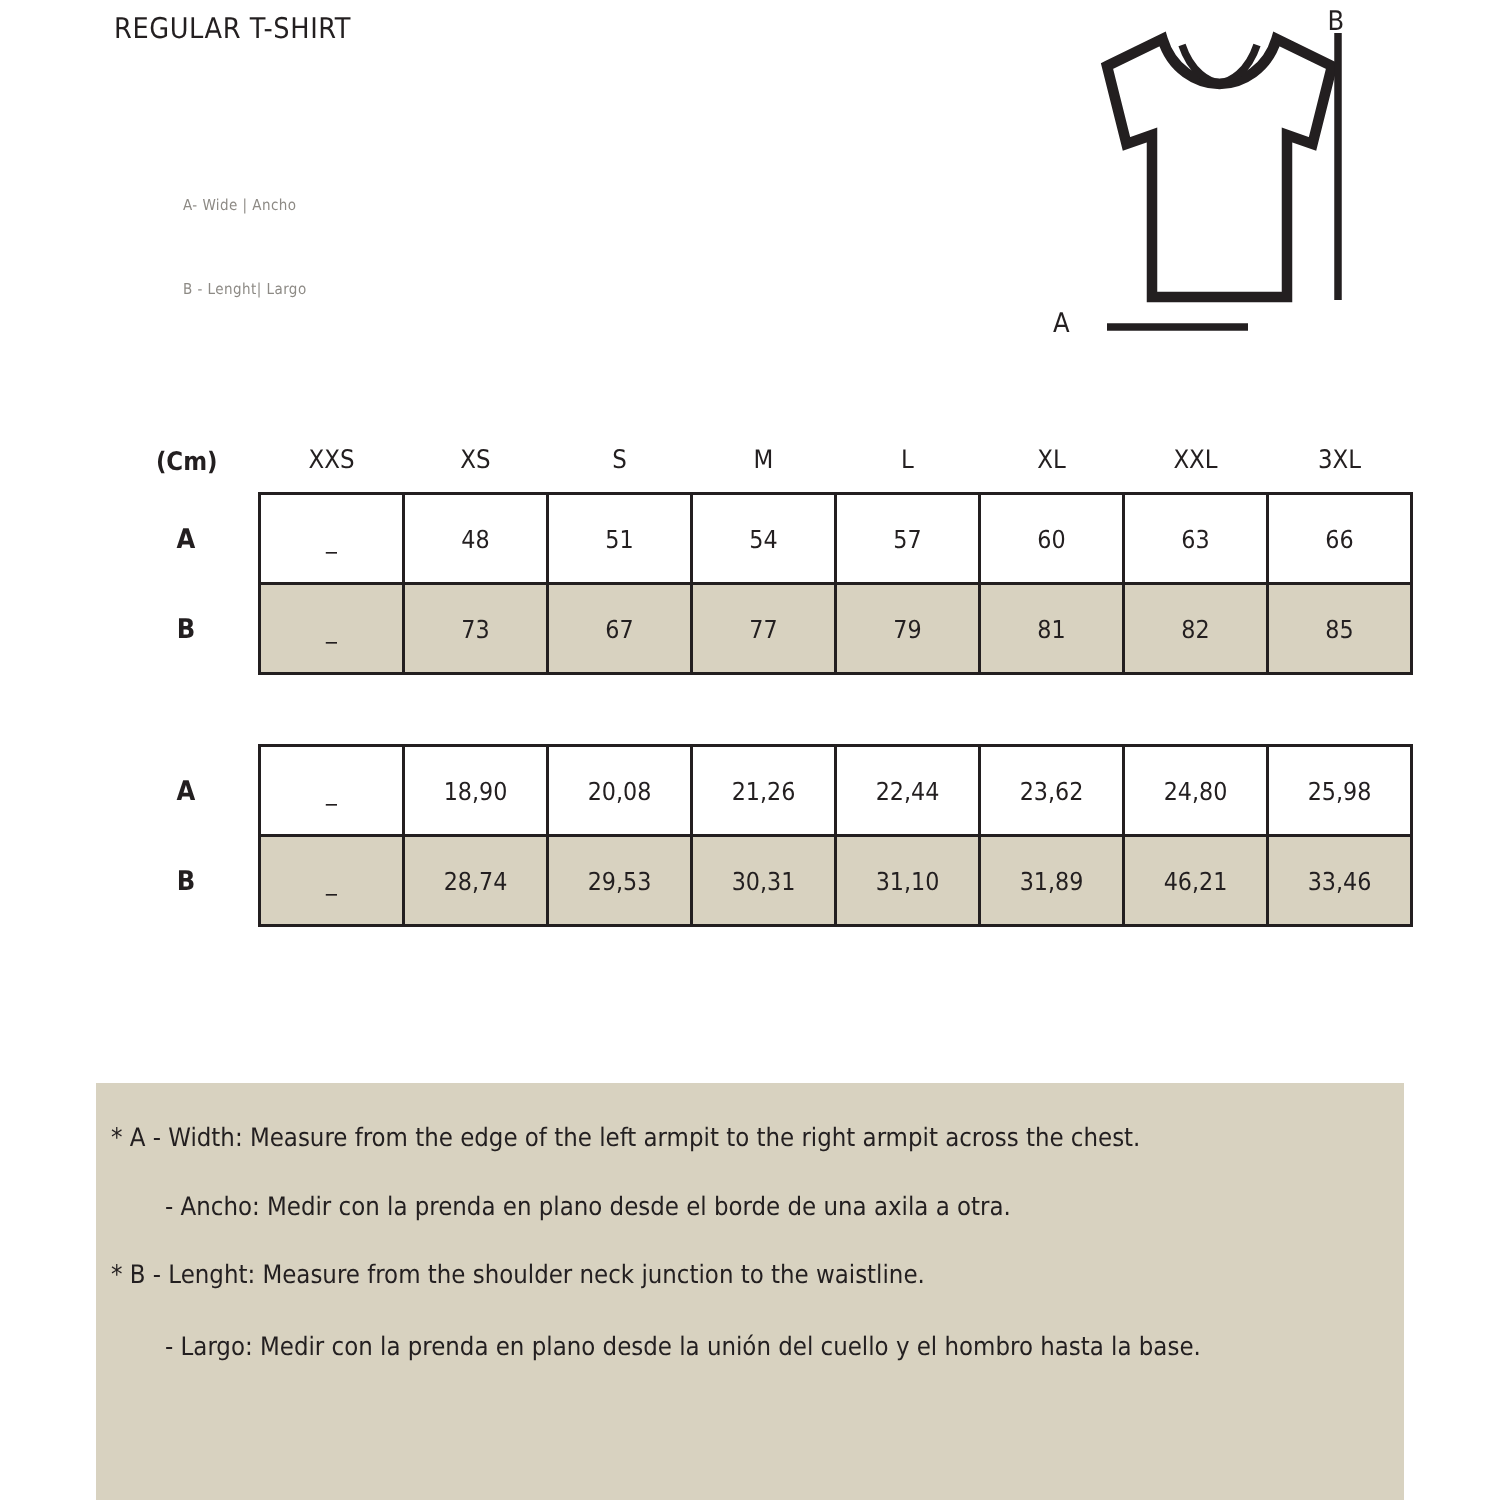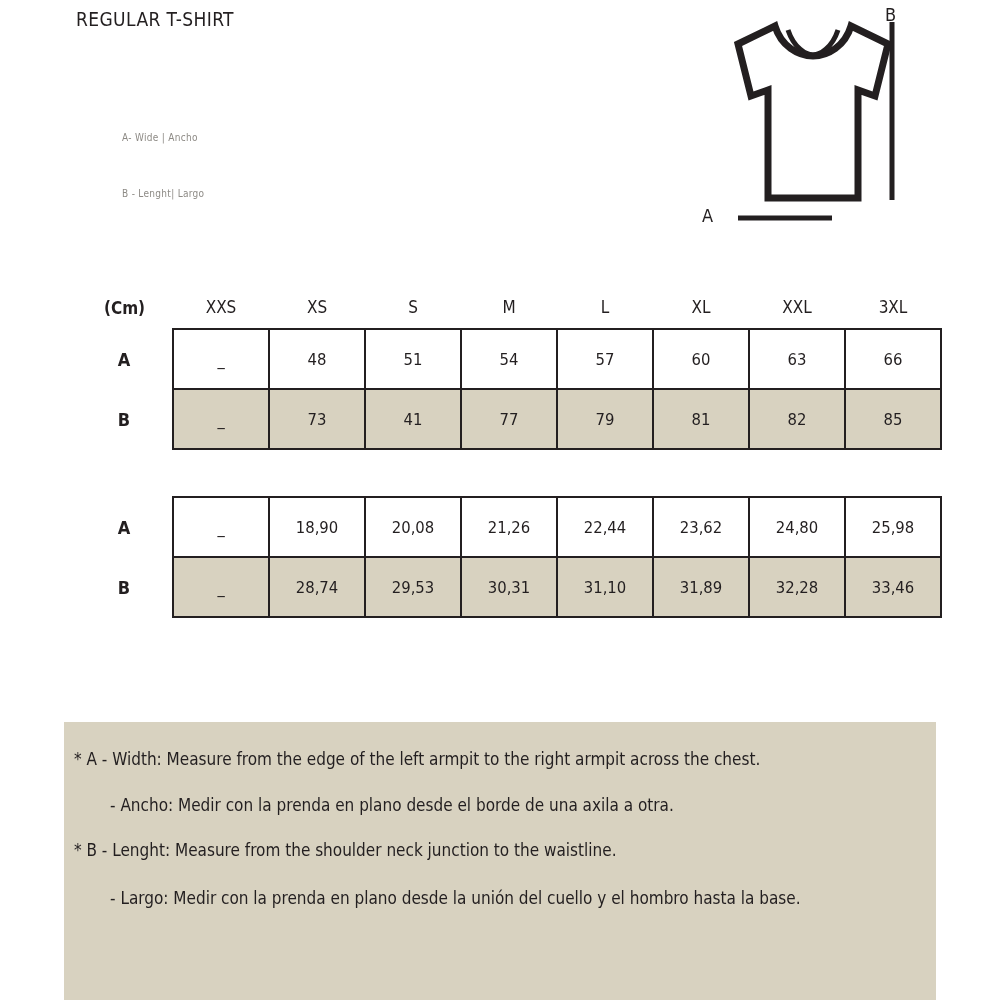--- a/index.html
+++ b/index.html
@@ -172,21 +172,21 @@
       <td class="cell">54</td>
       <td class="cell">57</td>
       <td class="cell">60</td>
       <td class="cell">63</td>
       <td class="cell">66</td>
     </tr>
     <tr class="row-b">
       <td class="rowlabel">B</td>
       <td class="cell dash">_</td>
       <td class="cell">73</td>
-      <td class="cell">41</td>
+      <td class="cell">67</td>
       <td class="cell">77</td>
       <td class="cell">79</td>
       <td class="cell">81</td>
       <td class="cell">82</td>
       <td class="cell">85</td>
     </tr>
   </tbody>
     </table>
 
   <table class="tbl" id="table-in">
@@ -203,21 +203,21 @@
       <td class="cell">25,98</td>
     </tr>
     <tr class="row-b">
       <td class="rowlabel">B</td>
       <td class="cell dash">_</td>
       <td class="cell">28,74</td>
       <td class="cell">29,53</td>
       <td class="cell">30,31</td>
       <td class="cell">31,10</td>
       <td class="cell">31,89</td>
-      <td class="cell">32,28</td>
+      <td class="cell">46,21</td>
       <td class="cell">33,46</td>
     </tr>
   </tbody>
     </table>
 
   <div class="notes">
     <p class="n1">* A - Width: Measure from the edge of the left armpit to the right armpit across the chest.</p>
     <p class="n2">- Ancho: Medir con la prenda en plano desde el borde de una axila a otra.</p>
     <p class="n3">* B - Lenght: Measure from the shoulder neck junction to the waistline.</p>
     <p class="n4">- Largo: Medir con la prenda en plano desde la unión del cuello y el hombro hasta la base.</p>

